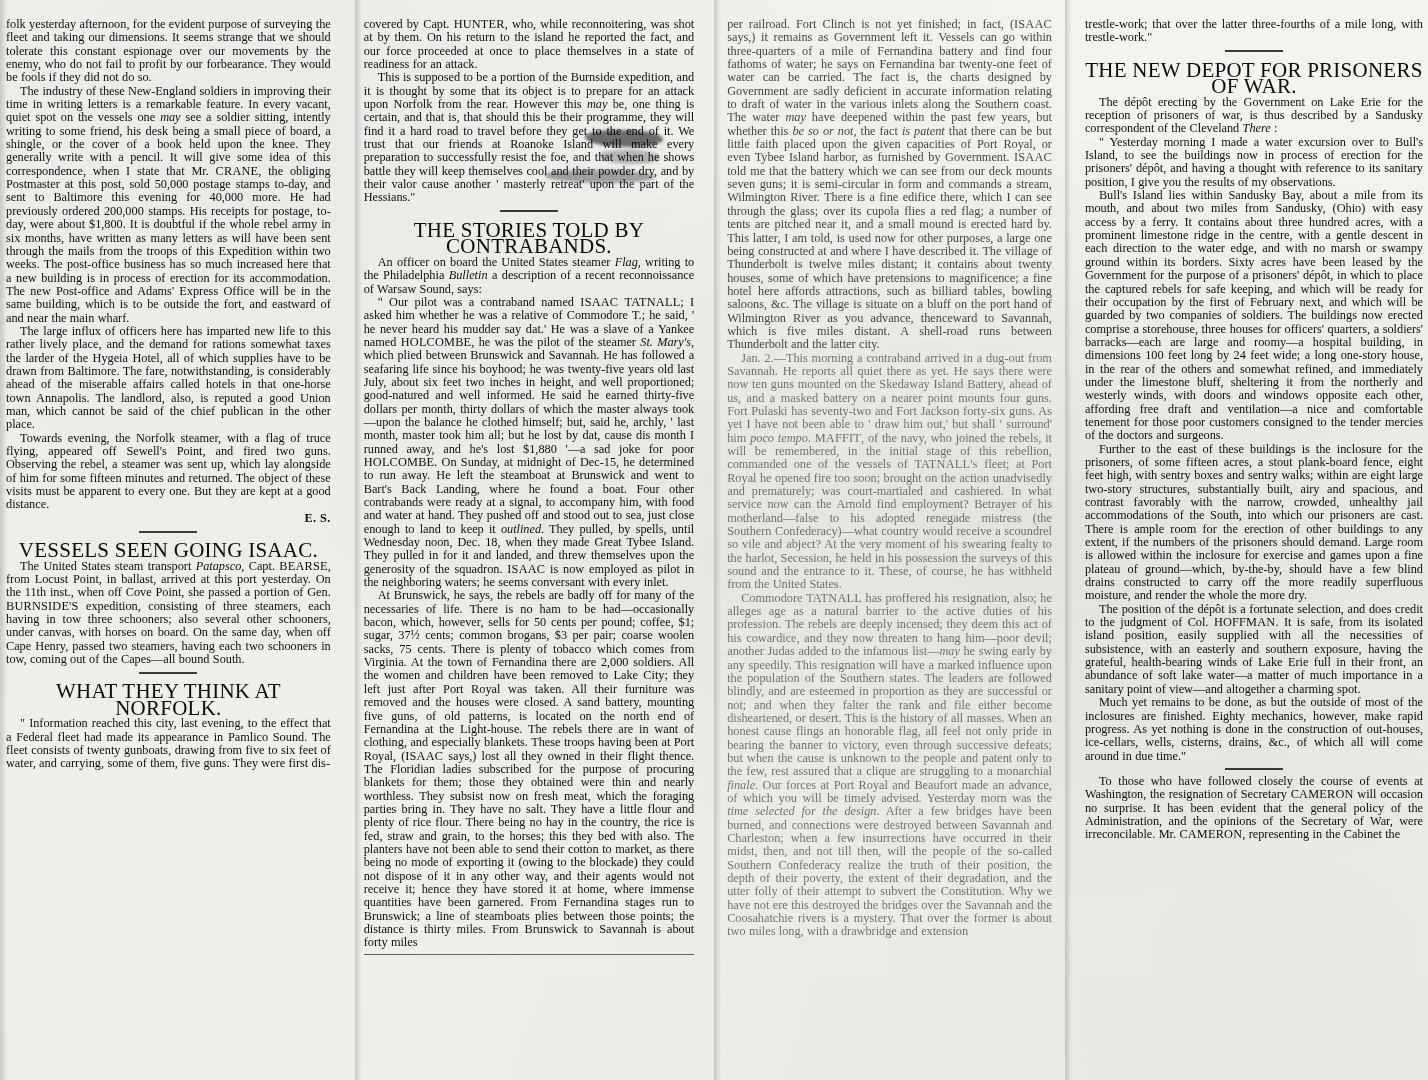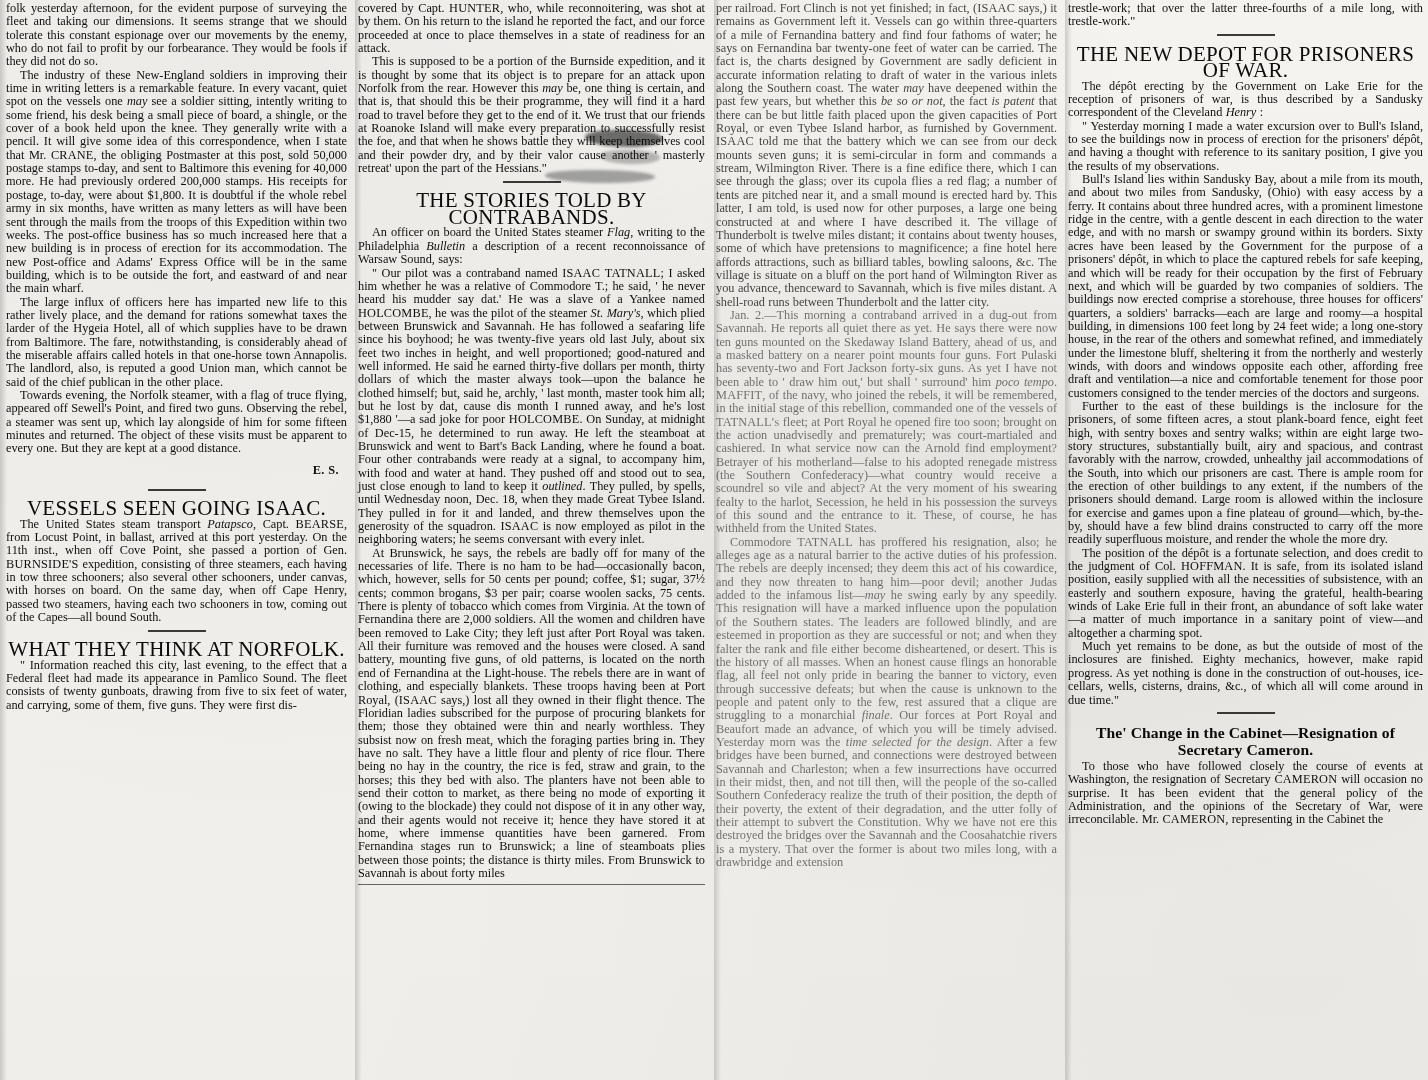--- a/index.html
+++ b/index.html
@@ -13,22 +13,23 @@
   }
   
   .page{
     position:absolute;inset:0;
     background:
       radial-gradient(ellipse at 18% 12%, rgba(0,0,0,0.035), rgba(0,0,0,0) 55%),
       radial-gradient(ellipse at 72% 48%, rgba(0,0,0,0.05), rgba(0,0,0,0) 50%),
       radial-gradient(ellipse at 90% 88%, rgba(0,0,0,0.03), rgba(0,0,0,0) 55%),
       linear-gradient(#f4f3f0,#efeeea);
     display:flex;
-    padding:2px 0 0 0;
+    padding:18px 0 0 0;
     box-sizing:border-box;
+    gap:22px;
   }
   .col{
     position:relative;
     box-sizing:border-box;
     padding:0 5px 0 6px;
     height:1078px;
     overflow:hidden;
   }
   .c1{width:352px;}
   .c2{width:358px;}
@@ -86,21 +87,21 @@
     display:block;width:58px;height:2px;
     background:#1b1a19;opacity:.85;
   }
   .hrule{
     height:1px;background:#2b2a28;opacity:.7;margin:4px 0 4px 0;
   }
 
   .sig{
     text-align:right;font-size:12.3px;line-height:13.35px;
     font-variant:small-caps;font-weight:700;color:#100f0e;
-    margin:8px;letter-spacing:.4px;
+    margin:0;letter-spacing:.4px;
   }
 
   .sc{font-variant:small-caps;letter-spacing:.2px;margin-top:24px;}
   .it{font-style:italic;}
 
   
   .faded{opacity:.62;filter:blur(.18px) contrast(.85);}
   .faded2{opacity:.78;filter:blur(.12px);}
   .dark-blot{
     position:absolute;
@@ -160,31 +161,30 @@
     <p class="body faded">Commodore <span class="sc">TATNALL</span> has proffered his resignation, also; he alleges age as a natural barrier to the active duties of his profession. The rebels are deeply incensed; they deem this act of his cowardice, and they now threaten to hang him—poor devil; another Judas added to the infamous list—<span class="it">may</span> he swing early by any speedily. This resignation will have a marked influence upon the population of the Southern states. The leaders are followed blindly, and are esteemed in proportion as they are successful or not; and when they falter the rank and file either become disheartened, or desert. This is the history of all masses. When an honest cause flings an honorable flag, all feel not only pride in bearing the banner to victory, even through successive defeats; but when the cause is unknown to the people and patent only to the few, rest assured that a clique are struggling to a monarchial <span class="it">finale</span>. Our forces at Port Royal and Beaufort made an advance, of which you will be timely advised. Yesterday morn was the <span class="it">time selected for the design</span>. After a few bridges have been burned, and connections were destroyed between Savannah and Charleston; when a few insurrections have occurred in their midst, then, and not till then, will the people of the so-called Southern Confederacy realize the truth of their position, the depth of their poverty, the extent of their degradation, and the utter folly of their attempt to subvert the Constitution. Why we have not ere this destroyed the bridges over the Savannah and the Coosahatchie rivers is a mystery. That over the former is about two miles long, with a drawbridge and extension</p>
   </div>
 
   <div class="col c4">
     <p class="body noind">trestle-work; that over the latter three-fourths of a mile long, with trestle-work."</p>
 
     <div class="rule">
         <i></i>
       </div>
     <h2 class="head">THE NEW DEPOT FOR PRISONERS OF WAR.</h2>
-    <p class="body">The dépôt erecting by the Government on Lake Erie for the reception of prisoners of war, is thus described by a Sandusky correspondent of the Cleveland <span class="it">Henry</span> :</p>
+    <p class="body">The dépôt erecting by the Government on Lake Erie for the reception of prisoners of war, is thus described by a Sandusky correspondent of the Cleveland <span class="it">There</span> :</p>
     <p class="body quote">" Yesterday morning I made a water excursion over to Bull's Island, to see the buildings now in process of erection for the prisoners' dépôt, and having a thought with reference to its sanitary position, I give you the results of my observations.</p>
     <p class="body">Bull's Island lies within Sandusky Bay, about a mile from its mouth, and about two miles from Sandusky, (Ohio) with easy access by a ferry. It contains about three hundred acres, with a prominent limestone ridge in the centre, with a gentle descent in each direction to the water edge, and with no marsh or swampy ground within its borders. Sixty acres have been leased by the Government for the purpose of a prisoners' dépôt, in which to place the captured rebels for safe keeping, and which will be ready for their occupation by the first of February next, and which will be guarded by two companies of soldiers. The buildings now erected comprise a storehouse, three houses for officers' quarters, a soldiers' barracks—each are large and roomy—a hospital building, in dimensions 100 feet long by 24 feet wide; a long one-story house, in the rear of the others and somewhat refined, and immediately under the limestone bluff, sheltering it from the northerly and westerly winds, with doors and windows opposite each other, affording free draft and ventilation—a nice and comfortable tenement for those poor customers consigned to the tender mercies of the doctors and surgeons.</p>
     <p class="body">Further to the east of these buildings is the inclosure for the prisoners, of some fifteen acres, a stout plank-board fence, eight feet high, with sentry boxes and sentry walks; within are eight large two-story structures, substantially built, airy and spacious, and contrast favorably with the narrow, crowded, unhealthy jail accommodations of the South, into which our prisoners are cast. There is ample room for the erection of other buildings to any extent, if the numbers of the prisoners should demand. Large room is allowed within the inclosure for exercise and games upon a fine plateau of ground—which, by-the-by, should have a few blind drains constructed to carry off the more readily superfluous moisture, and render the whole the more dry.</p>
     <p class="body">The position of the dépôt is a fortunate selection, and does credit to the judgment of Col. <span class="sc">HOFFMAN</span>. It is safe, from its isolated island position, easily supplied with all the necessities of subsistence, with an easterly and southern exposure, having the grateful, health-bearing winds of Lake Erie full in their front, an abundance of soft lake water—a matter of much importance in a sanitary point of view—and altogether a charming spot.</p>
     <p class="body">Much yet remains to be done, as but the outside of most of the inclosures are finished. Eighty mechanics, however, make rapid progress. As yet nothing is done in the construction of out-houses, ice-cellars, wells, cisterns, drains, &amp;c., of which all will come around in due time."</p>
 
     <div class="rule">
         <i></i>
       </div>
-    <h2 class="head bold">The' Change in the Cabinet—Resignation of Secretary Cameron.</h2>
     <p class="body">To those who have followed closely the course of events at Washington, the resignation of Secretary <span class="sc">CAMERON</span> will occasion no surprise. It has been evident that the general policy of the Administration, and the opinions of the Secretary of War, were irreconcilable. Mr. <span class="sc">CAMERON</span>, representing in the Cabinet the</p>
   </div>
 
   <div class="dark-blot" style="left:585px;top:130px;width:78px;height:17px;"></div>
   <div class="dark-blot" style="left:600px;top:150px;width:60px;height:14px;opacity:.45;"></div>
   <div class="dark-blot" style="left:545px;top:170px;width:110px;height:13px;opacity:.6;"></div>
   <div class="edge-shadow" style="left:0;"></div>
   <div class="edge-shadow" style="left:355px;"></div>
   <div class="edge-shadow" style="left:714px;"></div>
   <div class="edge-shadow" style="left:1065px;"></div>

